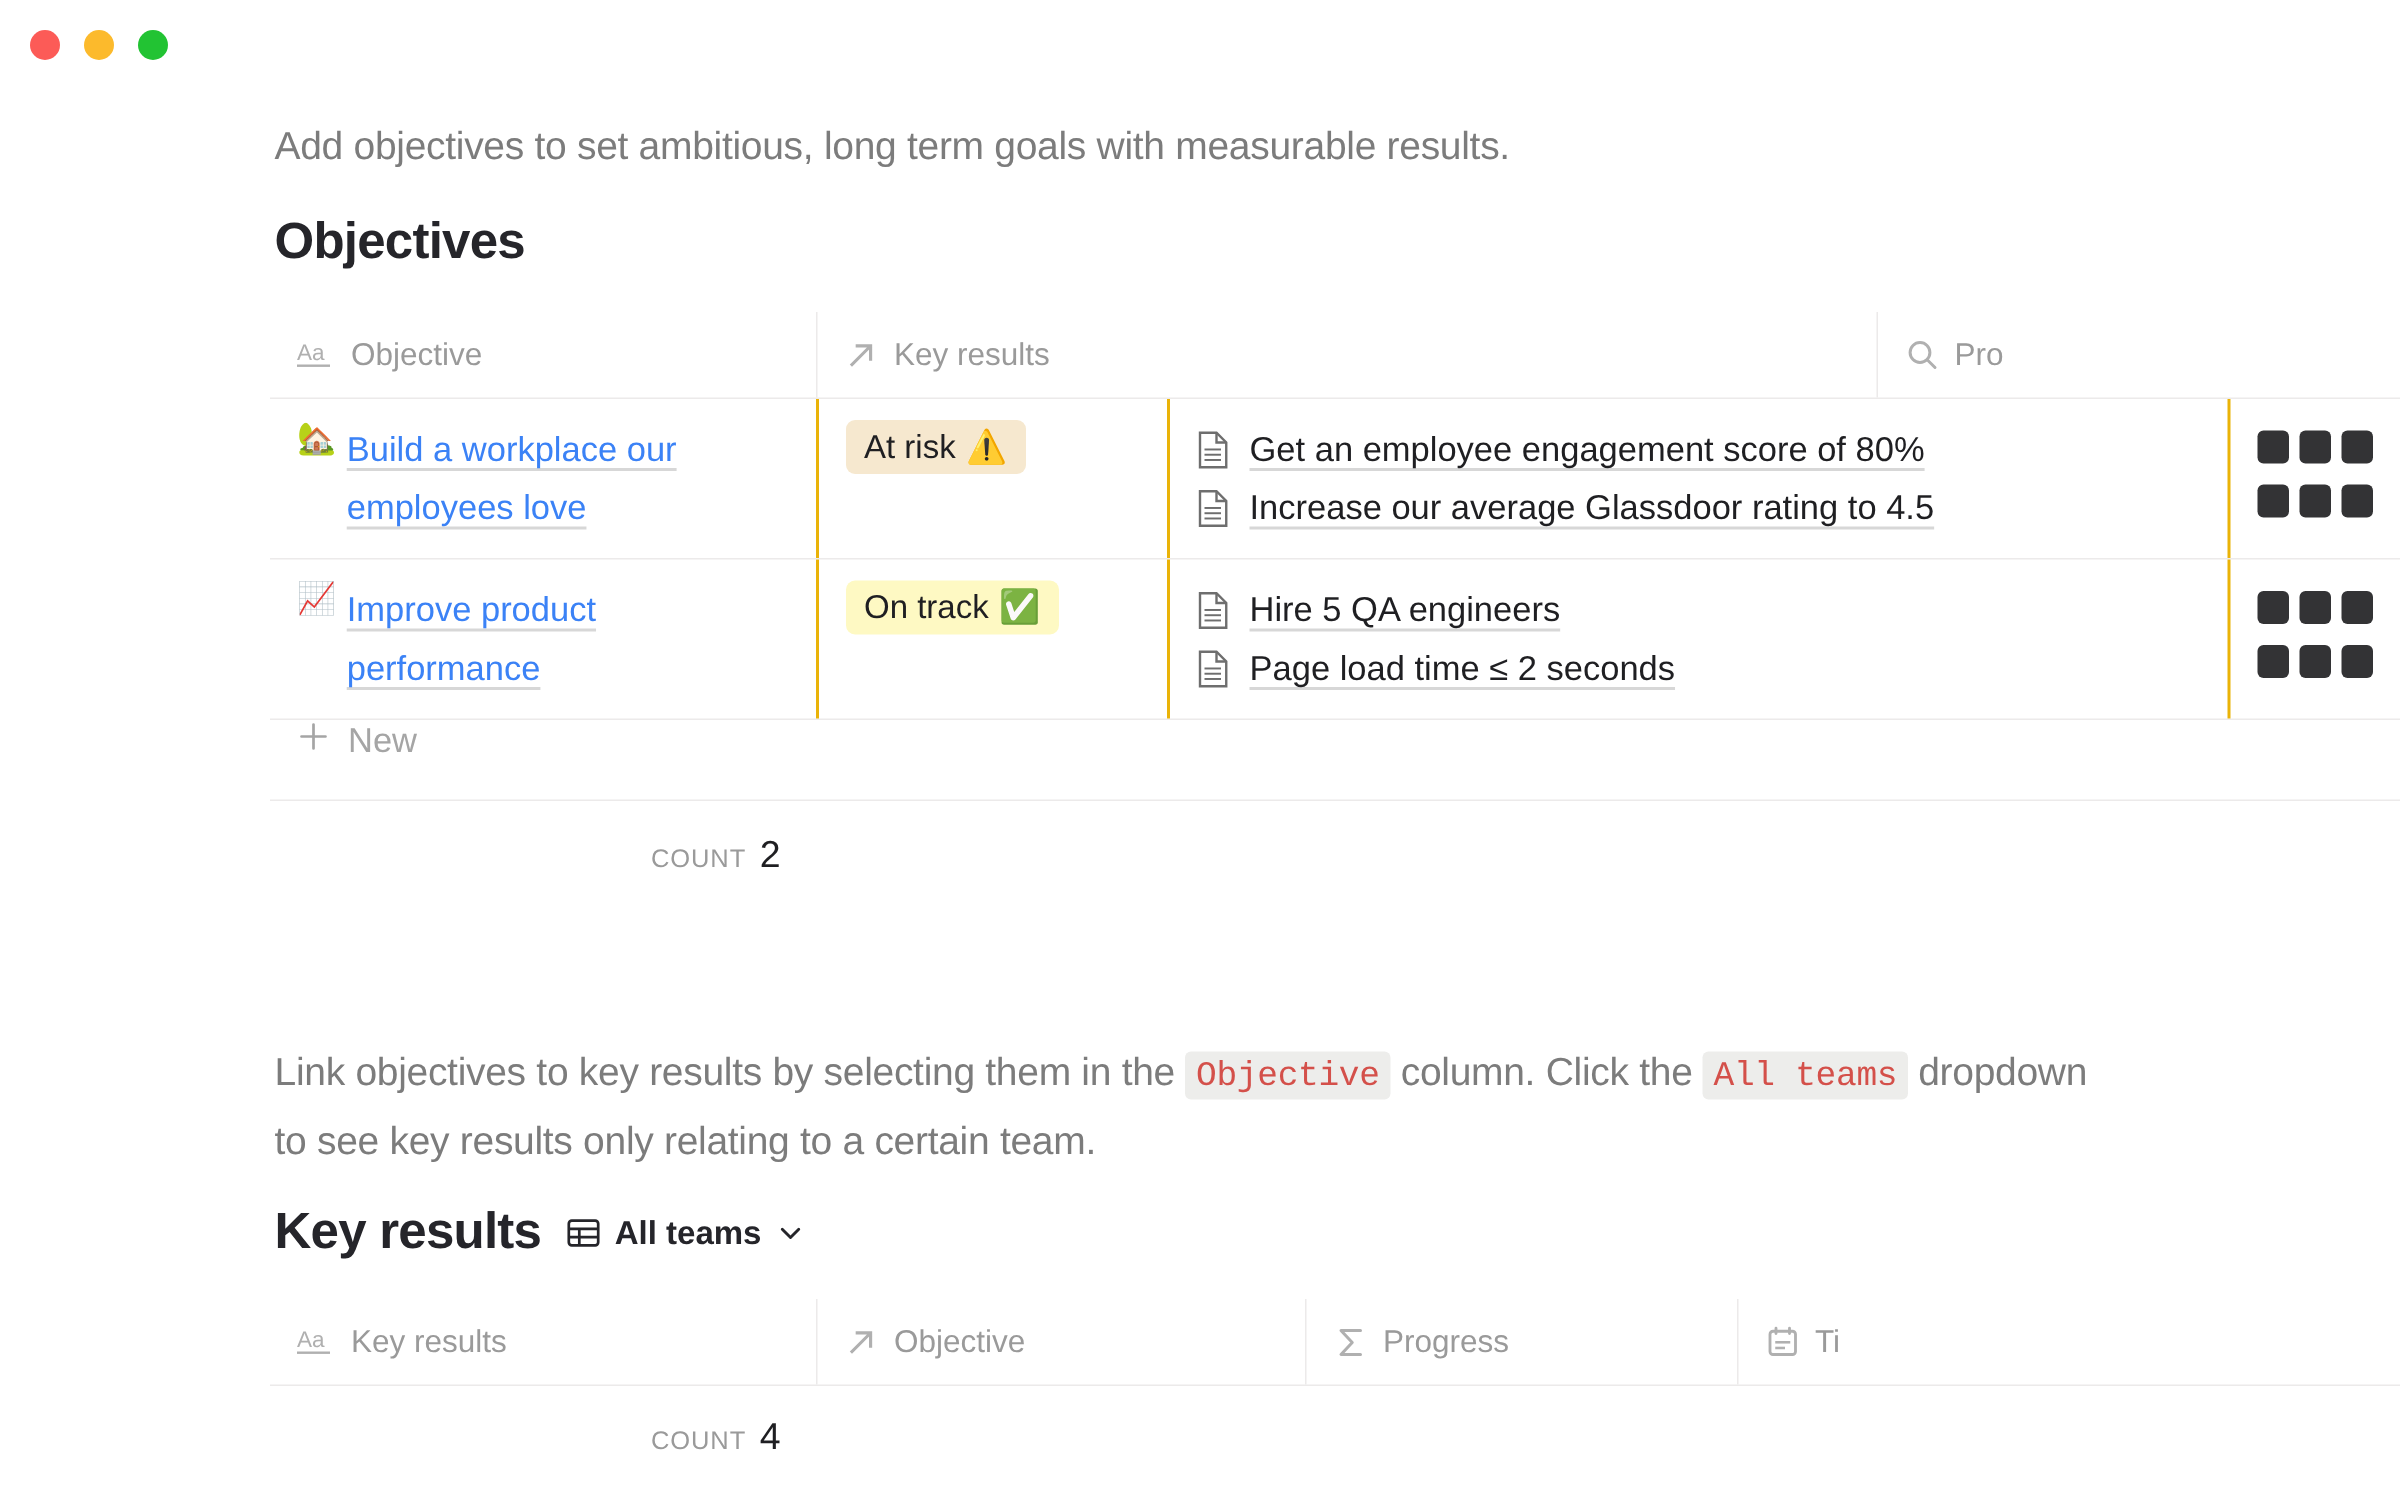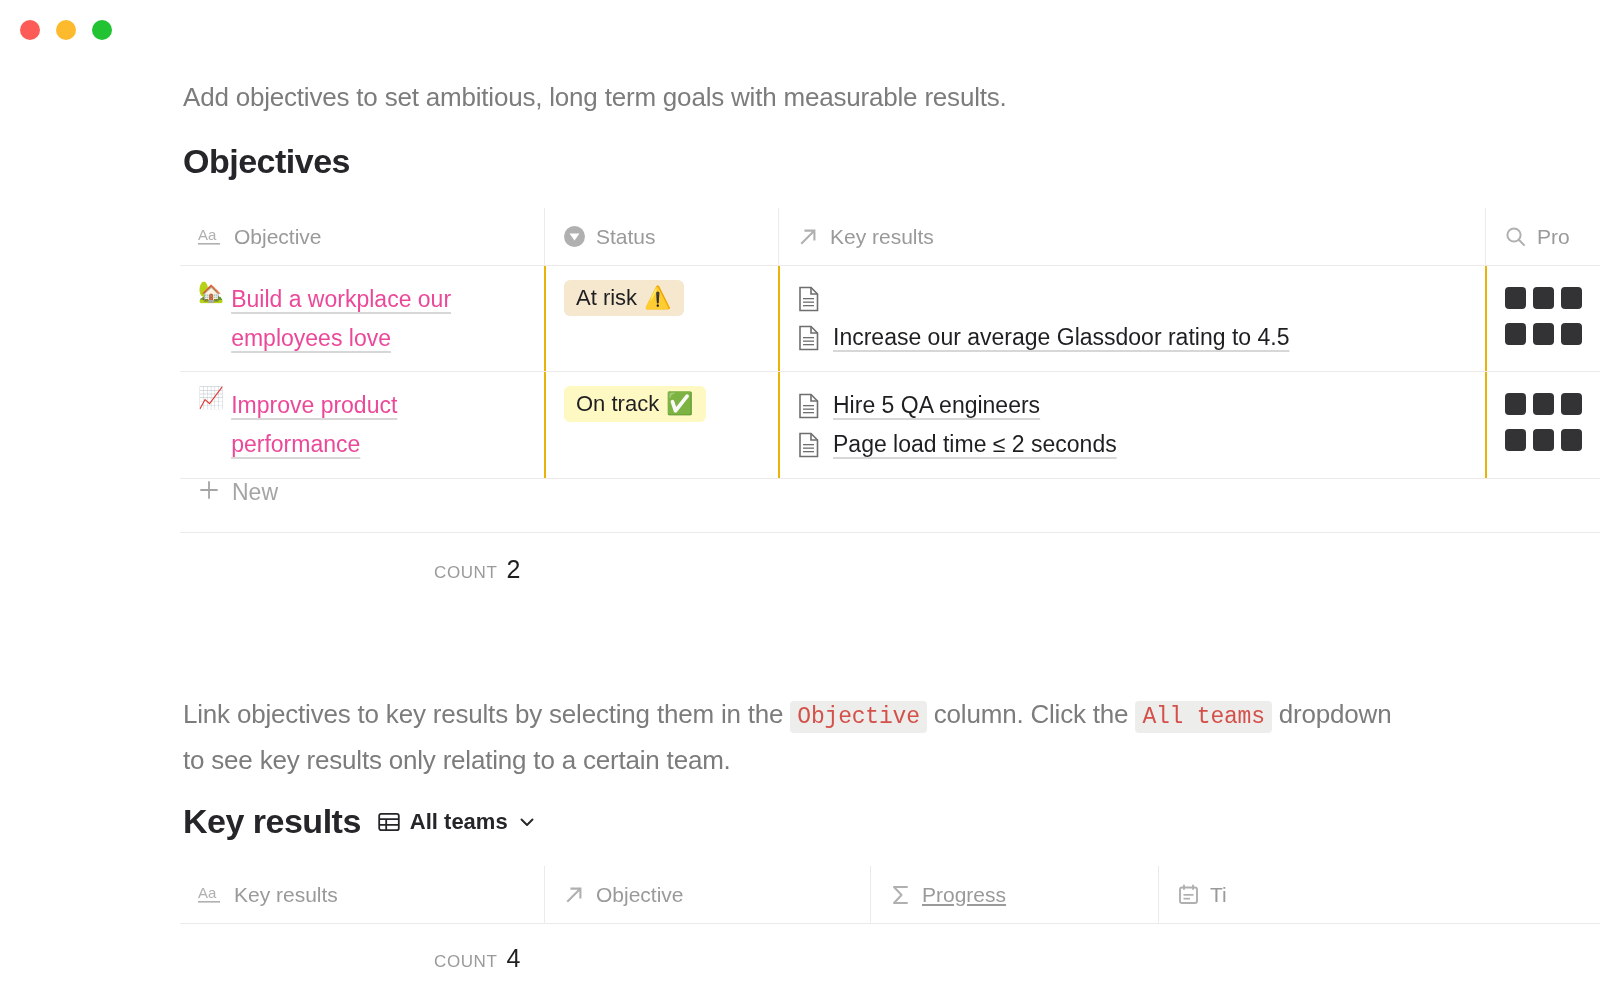--- a/index.html
+++ b/index.html
@@ -45,21 +45,21 @@
   }
   .db-col:first-child { border-left:none;gap:12px; }
   .db-row { display:flex; border-bottom:1px solid #eceaea; }
   .db-cell {
     border-left:2px solid #eab308; padding:14px 18px;
     overflow:hidden;
   }
   .db-cell:first-child { border-left:none; }
 
   .obj-title {
-    font-size:23px; color:#ec4899; line-height:1.68;
+    font-size:23px; color:#3b82f6; line-height:1.68;
     text-decoration:underline; text-decoration-color:#d7d7d7;
     text-underline-offset:5px; text-decoration-thickness:1.5px;
   }
   .emoji { font-size:21px; margin-right:7px; }
 
   .badge {
     display:inline-flex; align-items:center; gap:7px;
     padding:5px 12px; border-radius:6px;
     font-size:22px; color:#1f1f22; white-space:nowrap;
   }
@@ -136,29 +136,20 @@
         <div class="db-col" style="width:364px;">
           <span class="ico">
             <svg width="24" height="22" viewBox="0 0 24 22">
               <text x="0" y="14" font-family="Liberation Sans, sans-serif" font-size="15" fill="#b0b0b0">Aa</text>
               <rect x="0" y="17" width="22" height="1.6" fill="#b0b0b0"></rect>
             </svg>
           </span>
           <span>Objective</span>
         </div>
 
-        <div class="db-col" style="width:234px;">
-          <span class="ico">
-            <svg width="23" height="23" viewBox="0 0 23 23">
-              <circle cx="11.5" cy="11.5" r="10.5" fill="#b0b0b0"></circle>
-              <path d="M6.5 8.5 L16.5 8.5 L11.5 15.5 Z" fill="#ffffff"></path>
-            </svg>
-          </span>
-          <span>Status</span>
-        </div>
 
         <div class="db-col" style="width:707px;">
           <span class="ico">
             <svg width="23" height="23" viewBox="0 0 23 23">
               <path d="M5 18 L17 6 M8.5 5.6 L17.4 5.6 L17.4 14.5" stroke="#b0b0b0" stroke-width="2.1" fill="none" stroke-linecap="square"></path>
             </svg>
           </span>
           <span>Key results</span>
         </div>
 
@@ -190,20 +181,21 @@
           <div class="kr-line">
             <span class="ico">
               <svg width="22" height="26" viewBox="0 0 22 26">
                 <path d="M2 1.5 H13 L19.5 8 V24.5 H2 Z" fill="#fff" stroke="#6e6e6e" stroke-width="1.6"></path>
                 <path d="M13 1.5 V8 H19.5" fill="none" stroke="#6e6e6e" stroke-width="1.6"></path>
                 <rect x="5" y="12" width="11" height="1.3" fill="#6e6e6e"></rect>
                 <rect x="5" y="15.5" width="11" height="1.3" fill="#6e6e6e"></rect>
                 <rect x="5" y="19" width="11" height="1.3" fill="#6e6e6e"></rect>
               </svg>
             </span>
+            <span class="kr-text">Get an employee engagement score of 80%</span>
           </div>
           <div class="kr-line">
             <span class="ico">
               <svg width="22" height="26" viewBox="0 0 22 26">
                 <path d="M2 1.5 H13 L19.5 8 V24.5 H2 Z" fill="#fff" stroke="#6e6e6e" stroke-width="1.6"></path>
                 <path d="M13 1.5 V8 H19.5" fill="none" stroke="#6e6e6e" stroke-width="1.6"></path>
                 <rect x="5" y="12" width="11" height="1.3" fill="#6e6e6e"></rect>
                 <rect x="5" y="15.5" width="11" height="1.3" fill="#6e6e6e"></rect>
                 <rect x="5" y="19" width="11" height="1.3" fill="#6e6e6e"></rect>
               </svg>
@@ -329,21 +321,21 @@
 
         <div class="db-col" style="width:326px;">
           <span class="ico">
             <svg width="23" height="23" viewBox="0 0 23 23">
               <path d="M5 18 L17 6 M8.5 5.6 L17.4 5.6 L17.4 14.5" stroke="#b0b0b0" stroke-width="2.1" fill="none" stroke-linecap="square"></path>
             </svg>
           </span>
           <span>Objective</span>
         </div>
 
-        <div class="db-col" style="width:288px;text-decoration:underline;">
+        <div class="db-col" style="width:288px;">
           <span class="ico">
             <svg width="23" height="24" viewBox="0 0 23 24">
               <path d="M18 4 H5 L12.5 12 L5 20 H18" fill="none" stroke="#b0b0b0" stroke-width="2" stroke-linejoin="round" stroke-linecap="round"></path>
             </svg>
           </span>
           <span>Progress</span>
         </div>
 
 
         <div class="db-col" style="width:202px;">

